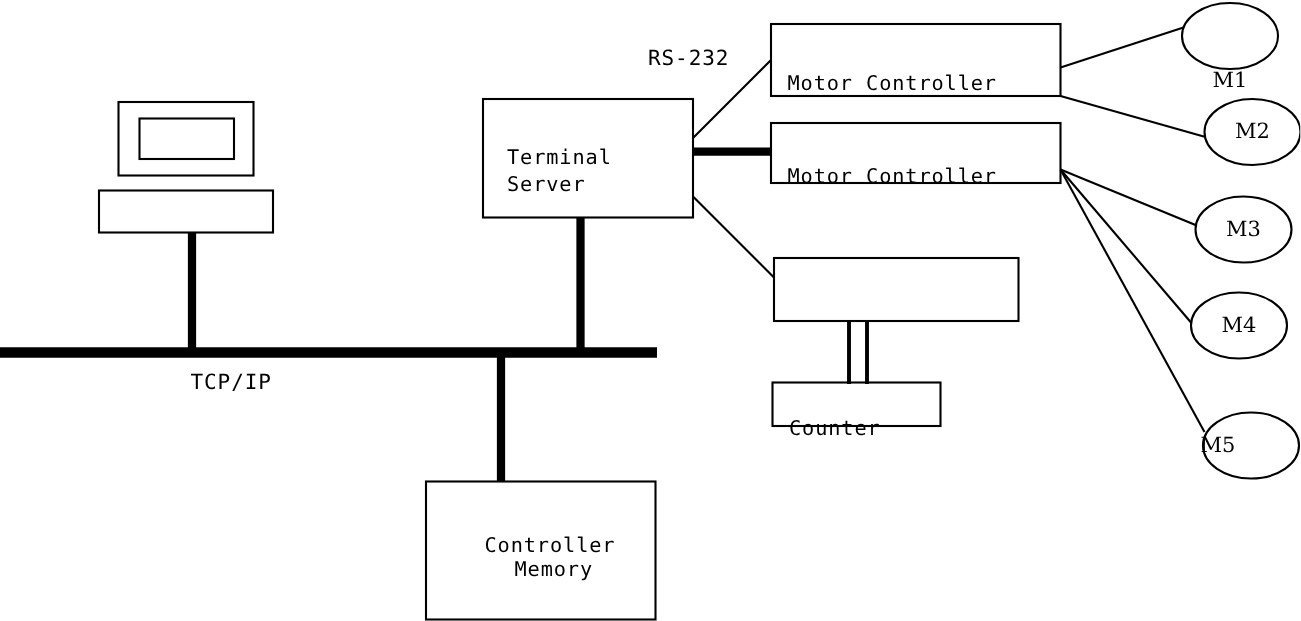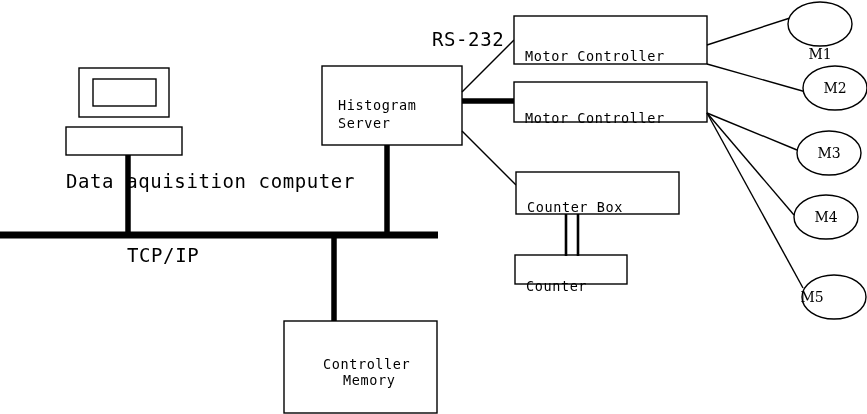--- a/index.html
+++ b/index.html
@@ -61,21 +61,21 @@
     color: #000000;
     white-space: pre;
     line-height: 18px;
     letter-spacing: 0.6px;
     pointer-events: none;
     margin-top: 16px;
   }
   .free-label {
     position: absolute;
     font-family: "DejaVu Sans Mono", "Liberation Mono", monospace;
-    font-size: 19px;
+    font-size: 14px;
     color: #000000;
     white-space: pre;
     line-height: 18px;
     letter-spacing: 0.6px;
   }
   .motor-label {
     position: absolute;
     font-family: "DejaVu Serif", "Liberation Serif", serif;
     font-size: 14px;
     color: #000000;
@@ -132,35 +132,33 @@
     <rect class="box-outline" x="284" y="321" width="153" height="92"></rect>
 
     <ellipse class="ellipse-outline" cx="820" cy="24" rx="32" ry="22"></ellipse>
     <ellipse class="ellipse-outline" cx="835" cy="88" rx="32" ry="22"></ellipse>
     <ellipse class="ellipse-outline" cx="829" cy="153" rx="32" ry="22"></ellipse>
     <ellipse class="ellipse-outline" cx="826" cy="217" rx="32" ry="22"></ellipse>
     <ellipse class="ellipse-outline" cx="834" cy="297" rx="32" ry="22"></ellipse>
 
   </svg>
 
-  <div class="node-label" style="left:338px; top:80px;">Histogram</div>
+  <div class="node-label" style="left:338px; top:80px;">Terminal</div>
   <div class="node-label" style="left:338px; top:98px;">Server</div>
 
   <div class="node-label" style="left:525px; top:31px;">Motor Controller</div>
 
   <div class="node-label" style="left:525px; top:93px;">Motor Controller</div>
 
-  <div class="node-label" style="left:527px; top:182px;">Counter Box</div>
 
   <div class="node-label" style="left:526px; top:261px;">Counter</div>
 
   <div class="node-label" style="left:323px; top:339px;">Controller</div>
   <div class="node-label" style="left:323px; top:355px;padding-left:20px;">Memory</div>
 
-  <div class="free-label" style="left:66px; top:172px;">Data aquisition computer</div>
 
   <div class="free-label" style="left:127px; top:246px;">TCP/IP</div>
 
   <div class="free-label" style="left:432px; top:30px;">RS-232</div>
 
   <div class="motor-label" style="left:800px; top:16px; width:40px;margin-top:30px;">M1</div>
   <div class="motor-label" style="left:815px; top:80px; width:40px;">M2</div>
   <div class="motor-label" style="left:809px; top:145px; width:40px;">M3</div>
   <div class="motor-label" style="left:806px; top:209px; width:40px;">M4</div>
   <div class="motor-label" style="left:792px; top:289px; width:40px;">M5</div>

